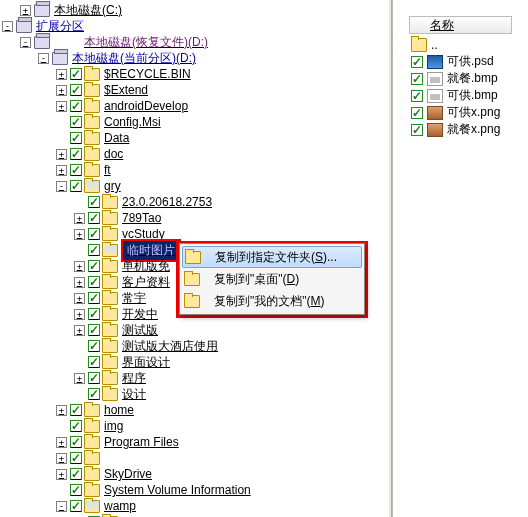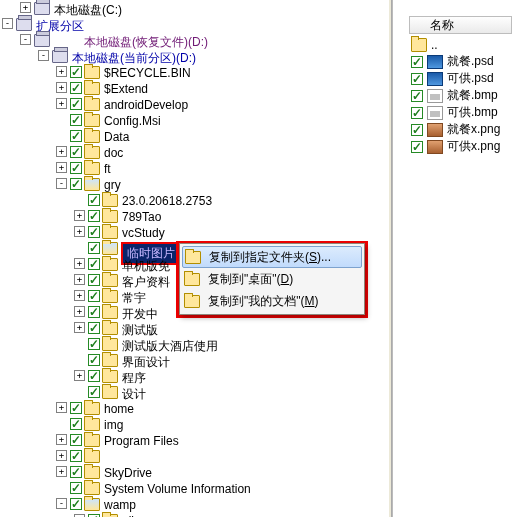--- a/index.html
+++ b/index.html
@@ -28,23 +28,24 @@
   }
   .splitter {
     width: 4px;
     background: #ece9d8;
     border-left: 1px solid #fff;
     border-right: 1px solid #aaa;
   }
   .tree { padding: 2px; user-select: none; position: relative; }
   .row {
     display: flex;
-    align-items: flex-start;
+    align-items: center;
     height: 16px;
     white-space: nowrap;
+    text-decoration: underline;
   }
   .indent { display: inline-block; width: 18px; height: 16px; }
   .expander {
     width: 11px; height: 11px;
     border: 1px solid #808080;
     display: inline-flex;
     align-items: center;
     justify-content: center;
     margin-right: 3px;
     font-size: 9px;
@@ -176,21 +177,21 @@
     width: 100%;
     background: #f5f5f5;
     border: 1px solid #8c867b;
     box-shadow: 2px 3px 5px rgba(0,0,0,.3);
     padding: 2px;
   }
   .ctxrow {
     display: flex;
     align-items: center;
     height: 22px;
-    gap: 4px;
+    gap: 10px;
     padding-right: 6px;
     cursor: default;
   }
   .ctxrow.hover {
     background: linear-gradient(#dcebfd, #c1dbfc);
     border: 1px solid #7da2ce;
     border-radius: 2px;
     height: 22px;
   }
   .ctxrow .icon {
@@ -545,40 +546,35 @@
     <span style="width:14px"></span>
     <span>名称</span>
   </div>
   <div class="file-row">
     <span class="file-icon up"></span>
     <span>..</span>
   </div>
   <div class="file-row">
       <span class="chk checked"></span>
       <span class="file-icon psd"></span>
-      <span>就餐.psd</span>
-    </div>
-  <div class="file-row">
-      <span class="chk checked"></span>
-      <span class="file-icon psd"></span>
       <span>可供.psd</span>
     </div>
   <div class="file-row">
       <span class="chk checked"></span>
       <span class="file-icon bmp"></span>
       <span>就餐.bmp</span>
     </div>
   <div class="file-row">
       <span class="chk checked"></span>
       <span class="file-icon bmp"></span>
       <span>可供.bmp</span>
     </div>
   <div class="file-row">
       <span class="chk checked"></span>
       <span class="file-icon png"></span>
-      <span>就餐x.png</span>
+      <span>可供x.png</span>
     </div>
   <div class="file-row">
       <span class="chk checked"></span>
       <span class="file-icon png"></span>
-      <span>可供x.png</span>
+      <span>就餐x.png</span>
     </div>
 </div>
 
 </body></html>

